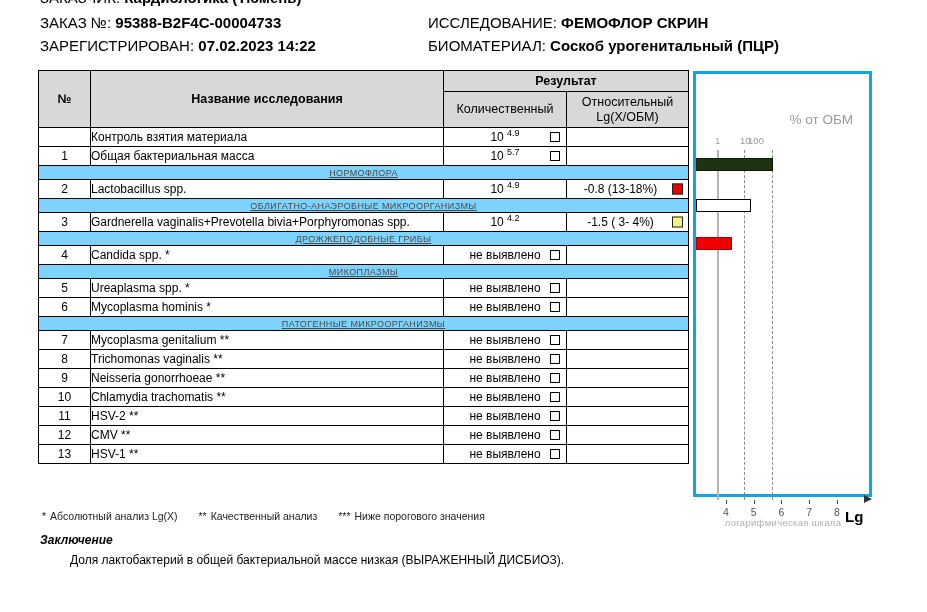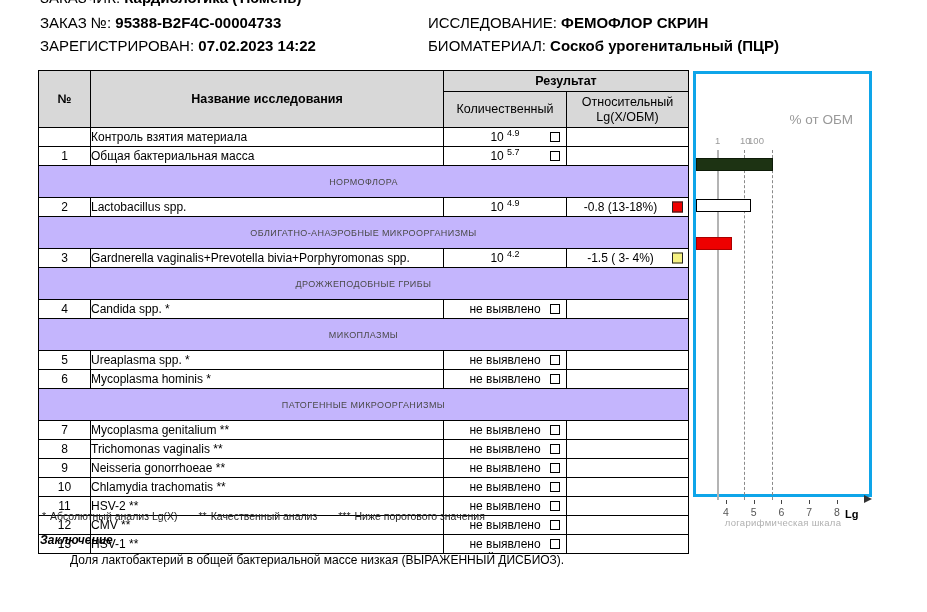--- a/index.html
+++ b/index.html
@@ -26,22 +26,22 @@
   #results-table th, #results-table td { border:1px solid #000; padding:0; }
   #results-table thead th { background:#d8d8d8; font-size:12.5px; line-height:1.15; }
   th.h-span    { font-weight:bold; }
   th.h-result  { height:21px; font-weight:bold; }
   th.h-sub     { height:36px; font-weight:normal; }
   td.c-num  { text-align:center; height:19px; font-size:12px; }
   td.c-name { text-align:left; padding-left:28px; white-space:nowrap; overflow:hidden; }
   td.c-quant, td.c-rel { position:relative; text-align:center; }
   td.c-quant .supv { font-size:9px; vertical-align:super; line-height:0; }
   td.section-band {
-    background:#c4b5fd; color:#4a4a4a; text-align:center;
-    font-size:9px; letter-spacing:0.4px; height:32px;
+    background:#7dd3fc; color:#4a4a4a; text-align:center;
+    font-size:9px; letter-spacing:0.4px; height:14px;text-decoration:underline;
   }
   .cb {
     position:absolute; right:6px; top:50%; transform:translateY(-50%);
     width:10px; height:10px; border:1.5px solid #000; background:#fff;
   }
   .marker {
     position:absolute; right:5px; top:50%; transform:translateY(-50%);
     width:11px; height:11px; border:1px solid #222;
   }
   td.c-rel .rel-text { display:inline-block; padding-right:14px; }
@@ -70,21 +70,21 @@
   }
   #axis-arrow {
     position:absolute; right:-3px; top:421px; width:0; height:0;
     border-top:4px solid transparent; border-bottom:4px solid transparent;
     border-left:8px solid #333;
   }
   #scale-caption {
     position:absolute; left:703px; top:517px; width:160px; text-align:center;
     font-size:9.5px; color:#b0b0b0; letter-spacing:0.3px;
   }
-  #lg-label { position:absolute; left:845px; top:508px; font-size:11px; font-weight:bold; }
+  #lg-label { position:absolute; left:845px; top:508px; font-size:15px; font-weight:bold; }
 
   
   #footnote-line { position:absolute; left:42px; top:510px; font-size:10.5px; color:#222; white-space:nowrap; }
   #footnote-line .fn { margin-right:18px; }
   #footnote-line .fn-marker { margin-right:4px; }
   #conclusion-title { position:absolute; left:40px; top:533px; font-size:12px; font-weight:bold;font-style:italic; }
   #conclusion-text  { position:absolute; left:40px; top:553px; font-size:12px;margin-left:30px; }
 </style>
 </head>
 <body>

